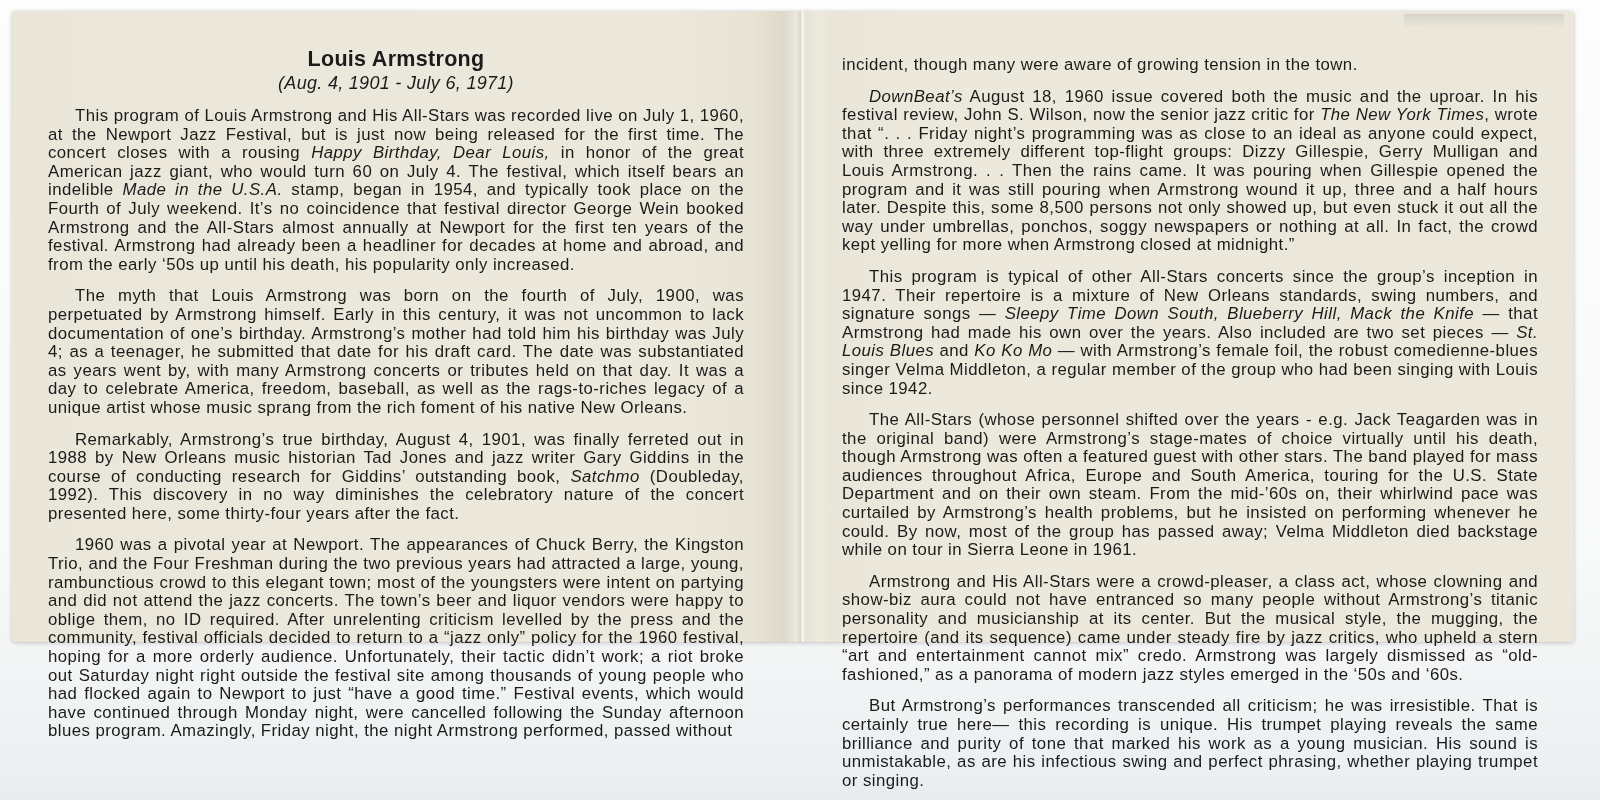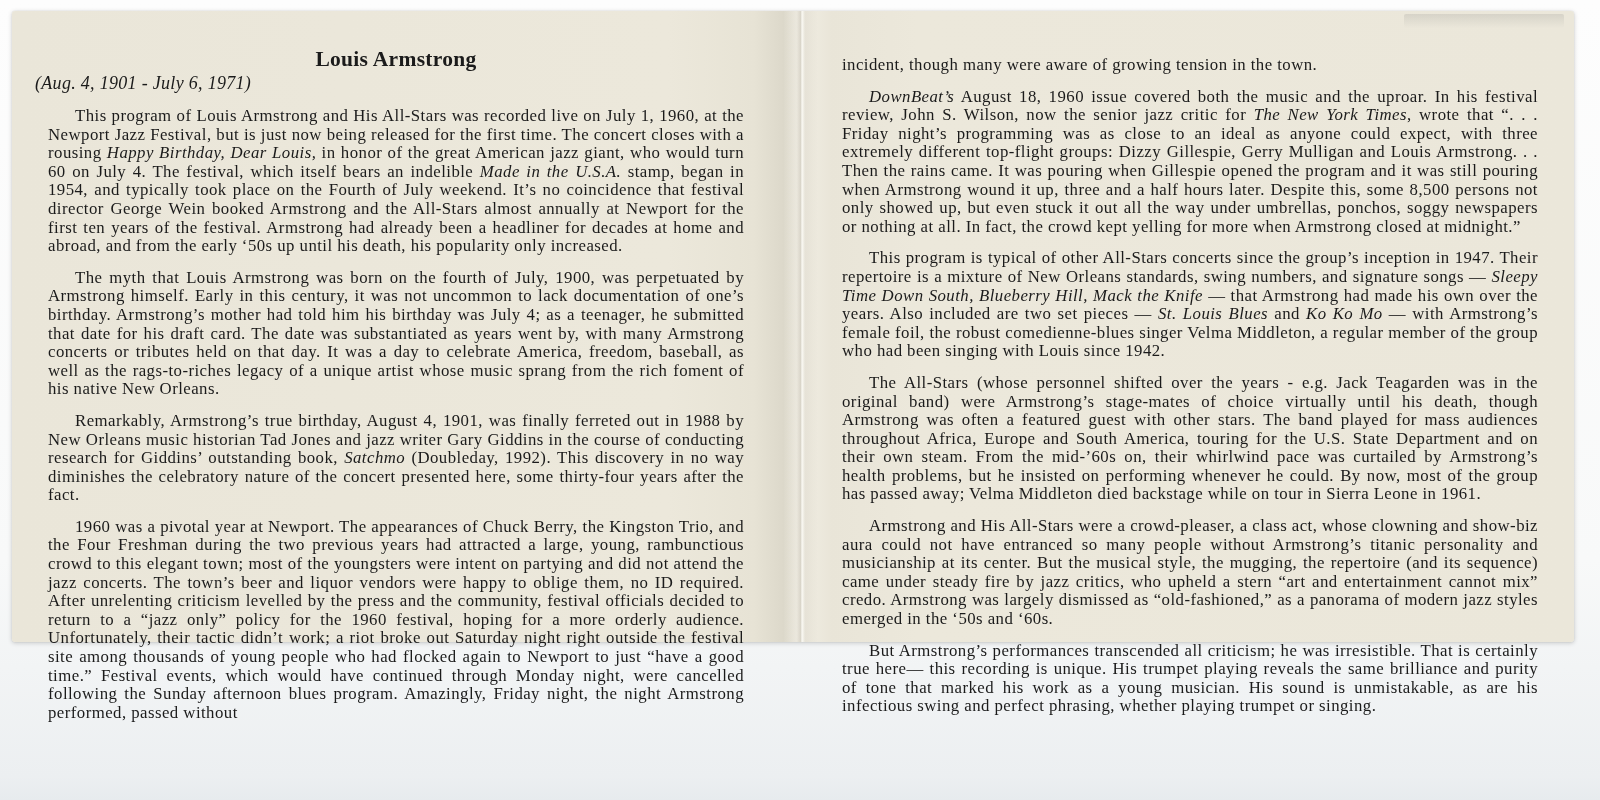--- a/index.html
+++ b/index.html
@@ -26,21 +26,20 @@
         #eae6d9 0%, #ece8db 42%, #e9e5d7 47%,
         #dedac c0, 
         #ece8db 53%, #ebe7da 100%),
       #ebe7da;
     background: linear-gradient(90deg,
         #eae6d9 0%, #ece8db 42%, #e7e3d5 47.5%,
         #dcd8ca 49.4%, #f3f0e6 50.2%, #e9e5d8 52.5%,
         #ece8db 58%, #ebe7da 100%);
     border-radius: 3px;
     box-shadow: 0 1px 4px rgba(60,60,60,0.25), 0 0 1px rgba(0,0,0,0.2);
-    font-family: Liberation Serif, serif;
   }
   .fold {
     position: absolute;
     left: 772px;
     top: 0;
     width: 34px;
     height: 100%;
     background: linear-gradient(90deg,
       rgba(0,0,0,0) 0%,
       rgba(90,80,60,0.06) 38%,
@@ -84,20 +83,21 @@
     font-size: 21.5px;
     font-weight: bold;
     text-align: center;
     letter-spacing: 0.3px;
     line-height: 25px;
   }
   .doc-subtitle {
     margin: 0 0 4px 0;
     font-size: 18px;
     font-style: italic;
+    text-align: center;
     line-height: 22px;
     letter-spacing: 0.3px;
   }
   .para {
     margin: 13px;
     text-indent: 27px;
   }
   .para.no-indent { text-indent: 0; }
   .it { font-style: italic; }
 </style>

